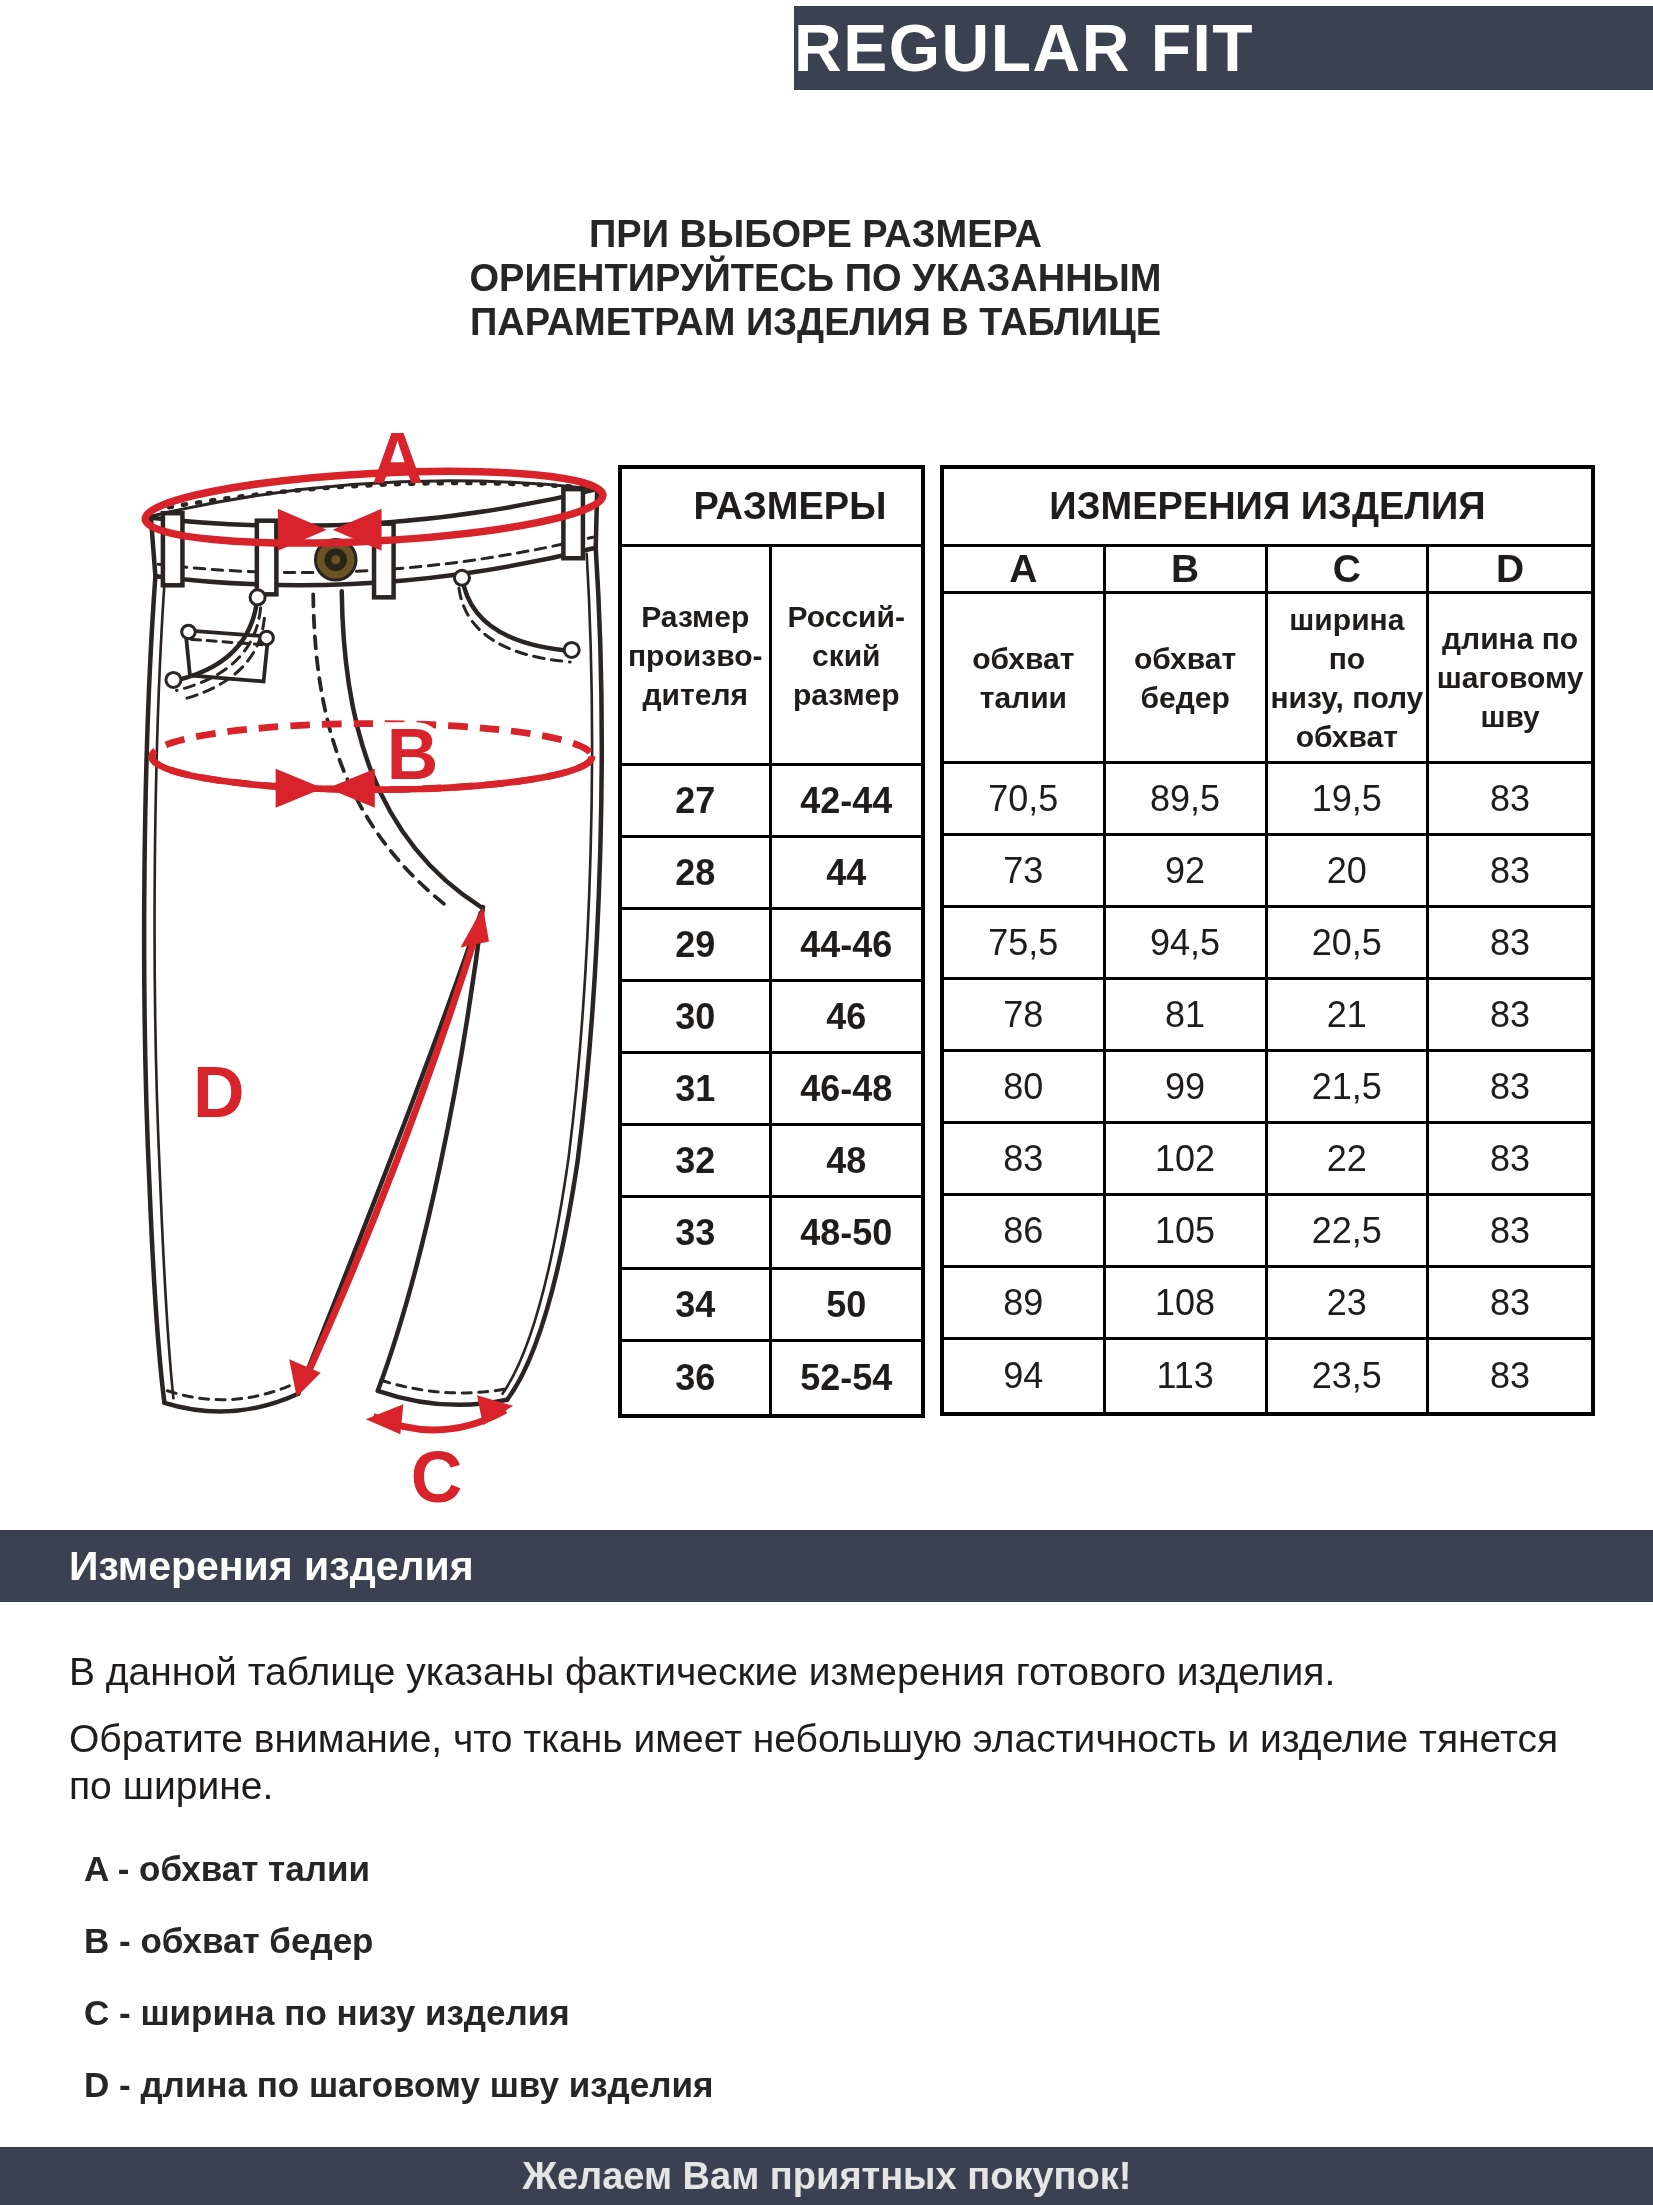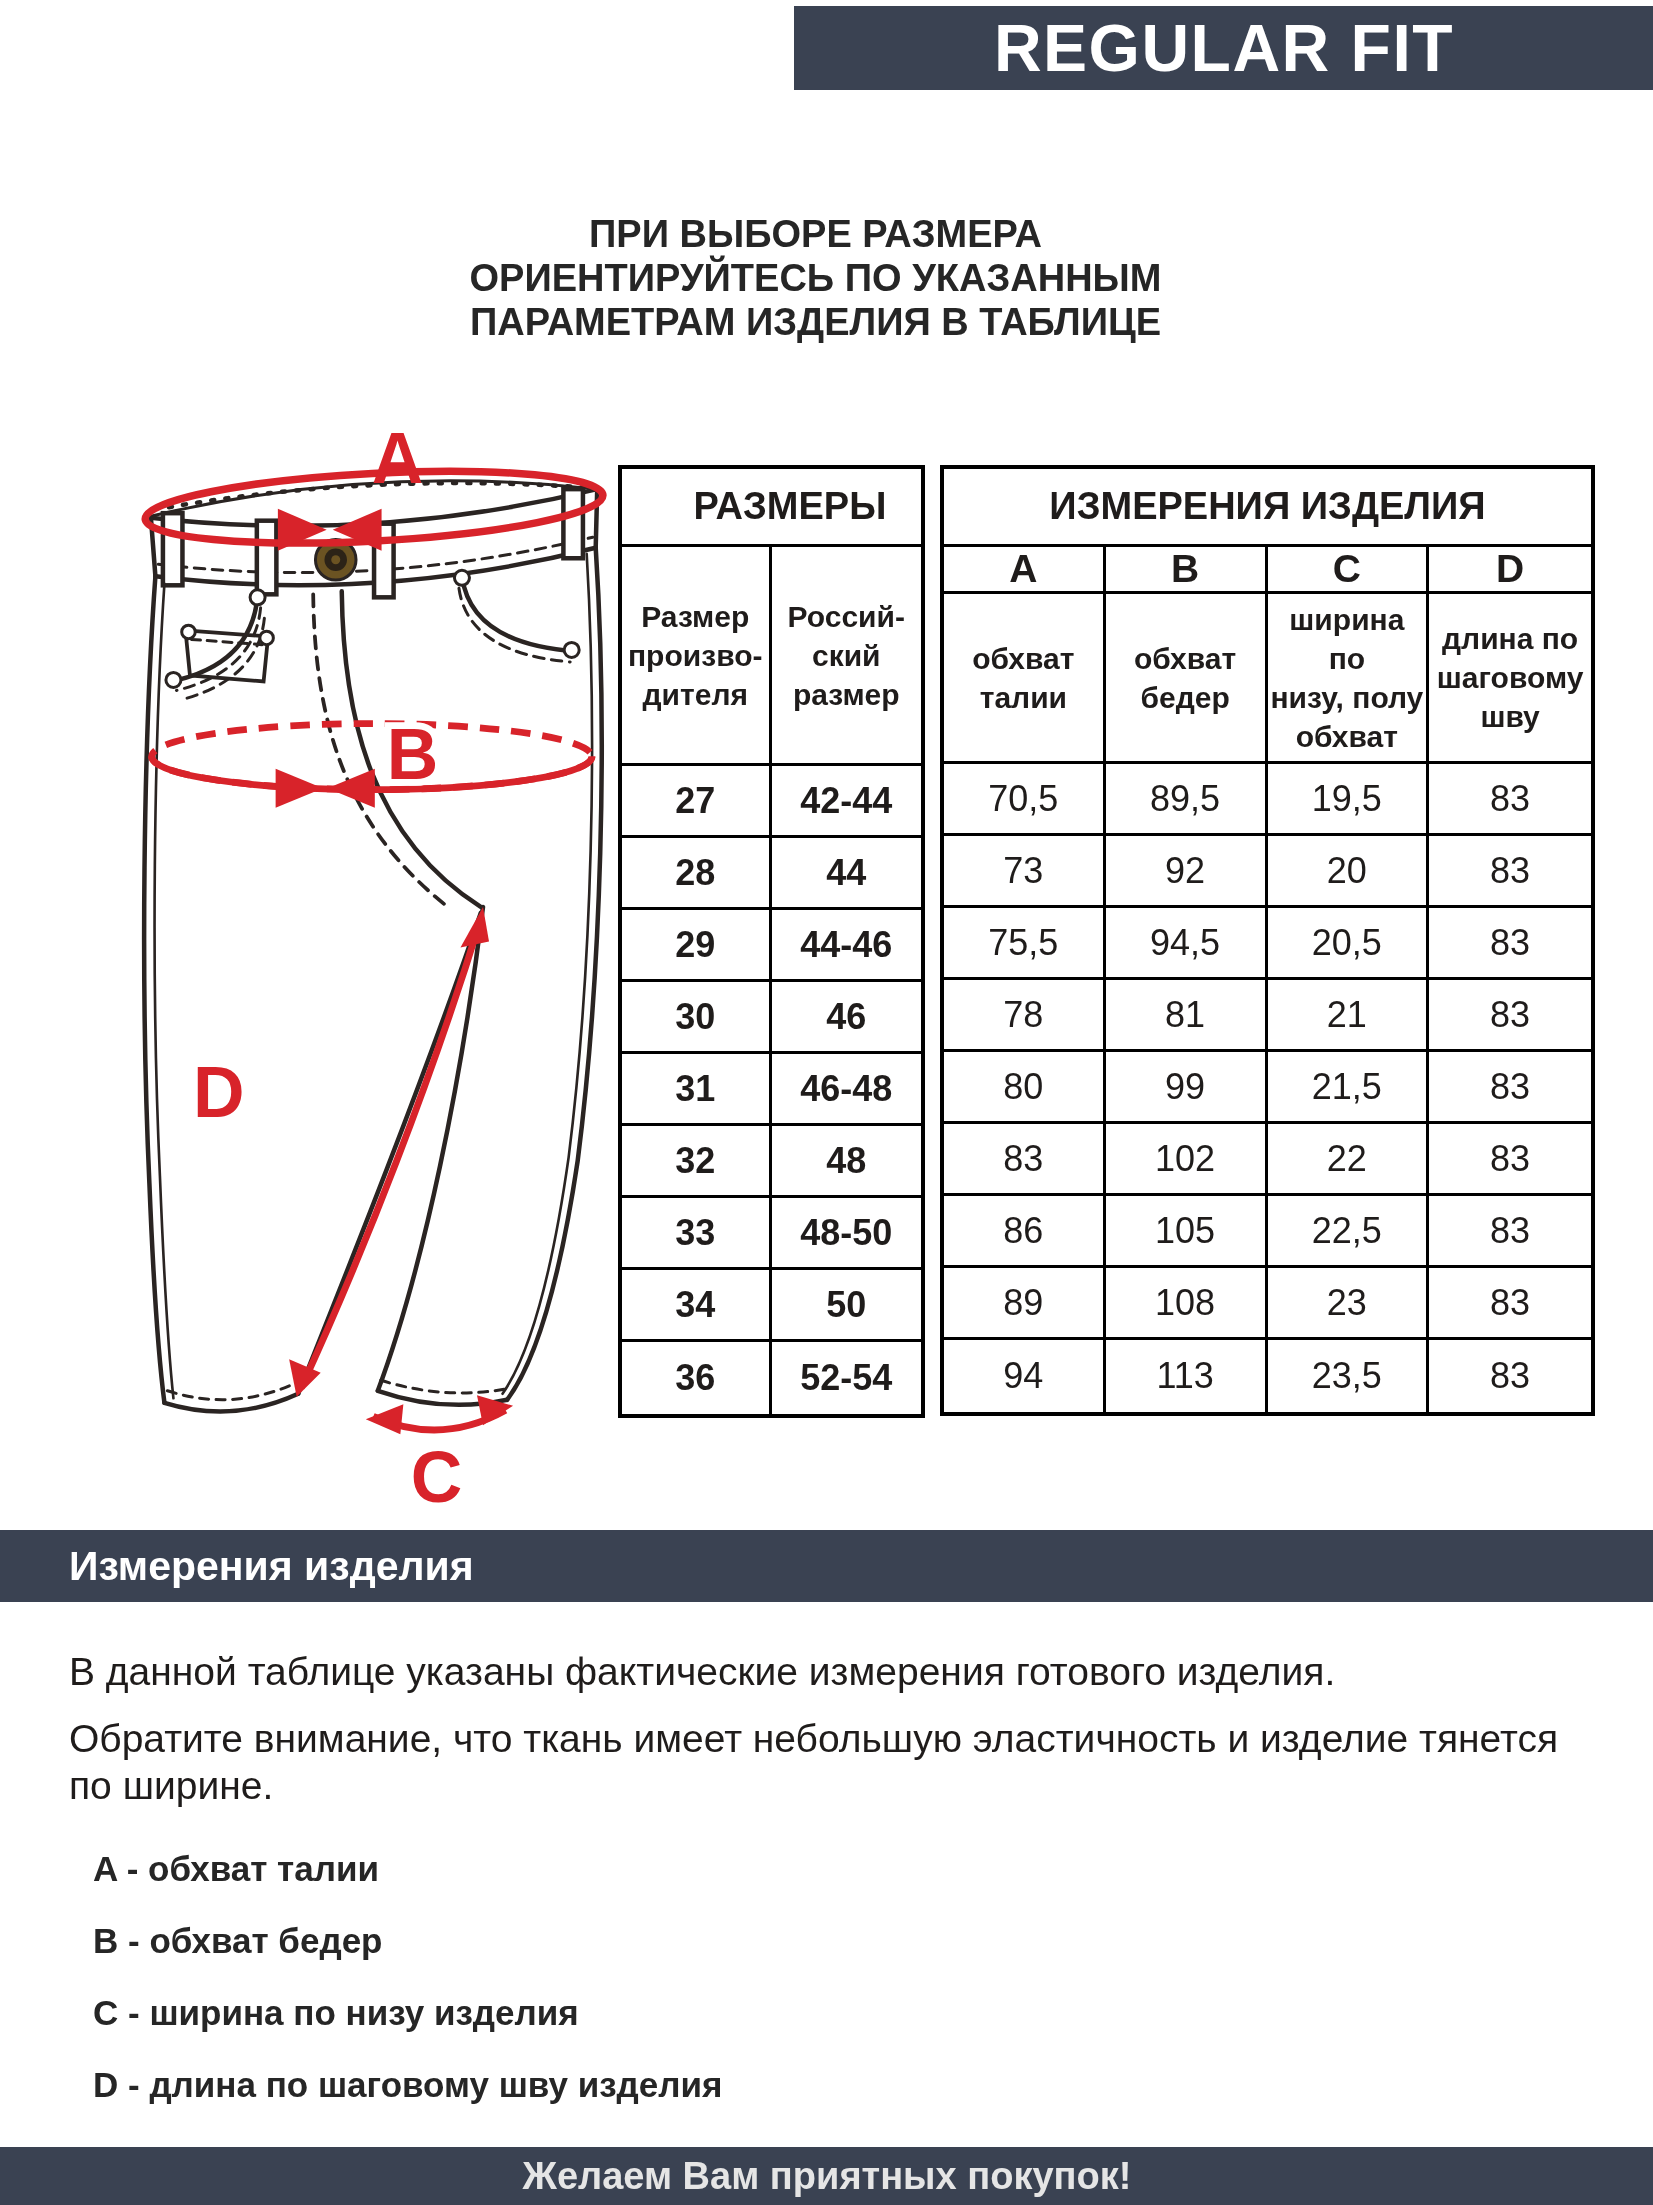--- a/index.html
+++ b/index.html
@@ -1,21 +1,21 @@
 <!DOCTYPE html>
 <html style="font-size:12px"><head>
 <meta charset="utf-8">
 <style>
   html,body{margin:0;padding:0;background:#fff;}
   .page{position:relative;width:1654px;height:2205px;background:#fff;overflow:hidden;
         font-family:"Liberation Sans",sans-serif;color:#1f1c1b;}
 
   
   .banner{position:absolute;left:794px;top:6px;width:860px;height:84px;background:#3a4252;
-          display:flex;align-items:center;justify-content:center;}
+          display:flex;align-items:center;}
   .banner span{color:#ffffff;font-weight:bold;font-size:66px;letter-spacing:1.5px;}
 
   
   .heading{position:absolute;left:0;top:212px;width:1631px;text-align:center;
            font-weight:bold;font-size:38px;line-height:44px;color:#262626;white-space:pre-line;}
 
   
   .jeans{position:absolute;left:71px;top:417px;width:549px;height:1097px;}
 
   
@@ -40,21 +40,21 @@
   .section-bar{position:absolute;left:0;top:1530px;width:1654px;height:72px;background:#3a4252;
                display:flex;align-items:center;}
   .section-bar span{color:#fff;font-weight:bold;font-size:41px;padding-left:69px;}
 
   
   .intro{position:absolute;left:69px;top:1648px;width:1533px;font-size:39px;line-height:47px;color:#1f1c1b;}
   .intro p{margin:0 0 19.5px 0;}
 
   
   .legend{position:absolute;left:84px;top:1849px;font-weight:bold;font-size:35px;color:#262626;}
-  .legend div{margin-bottom:32px;margin-left:9px;}
+  .legend div{margin-bottom:32px;}
 
   
   .note{position:absolute;left:69px;top:2099px;font-size:36px;font-style:italic;color:#1f1c1b;}
 
   
   .footer-bar{position:absolute;left:0;top:2147px;width:1654px;height:59px;background:#3a4252;
               display:flex;align-items:center;justify-content:center;}
   .footer-bar span{color:#e5e5e5;font-weight:bold;font-size:38px;}
 </style>
 </head>

